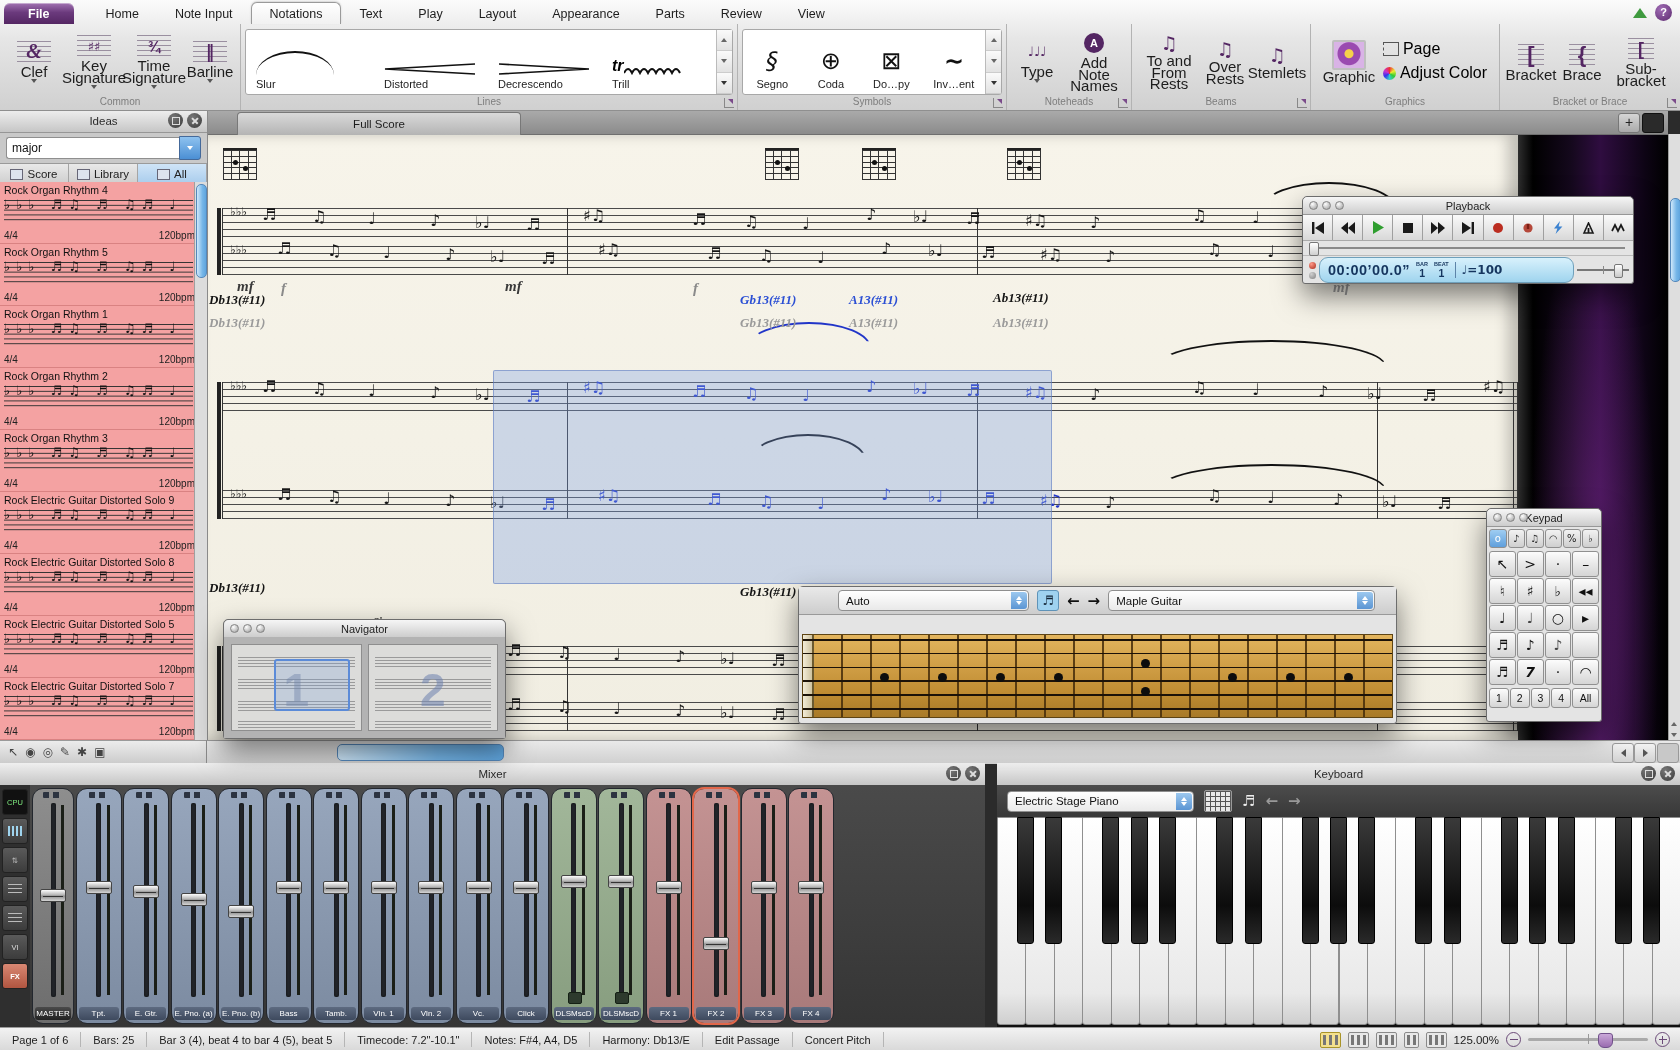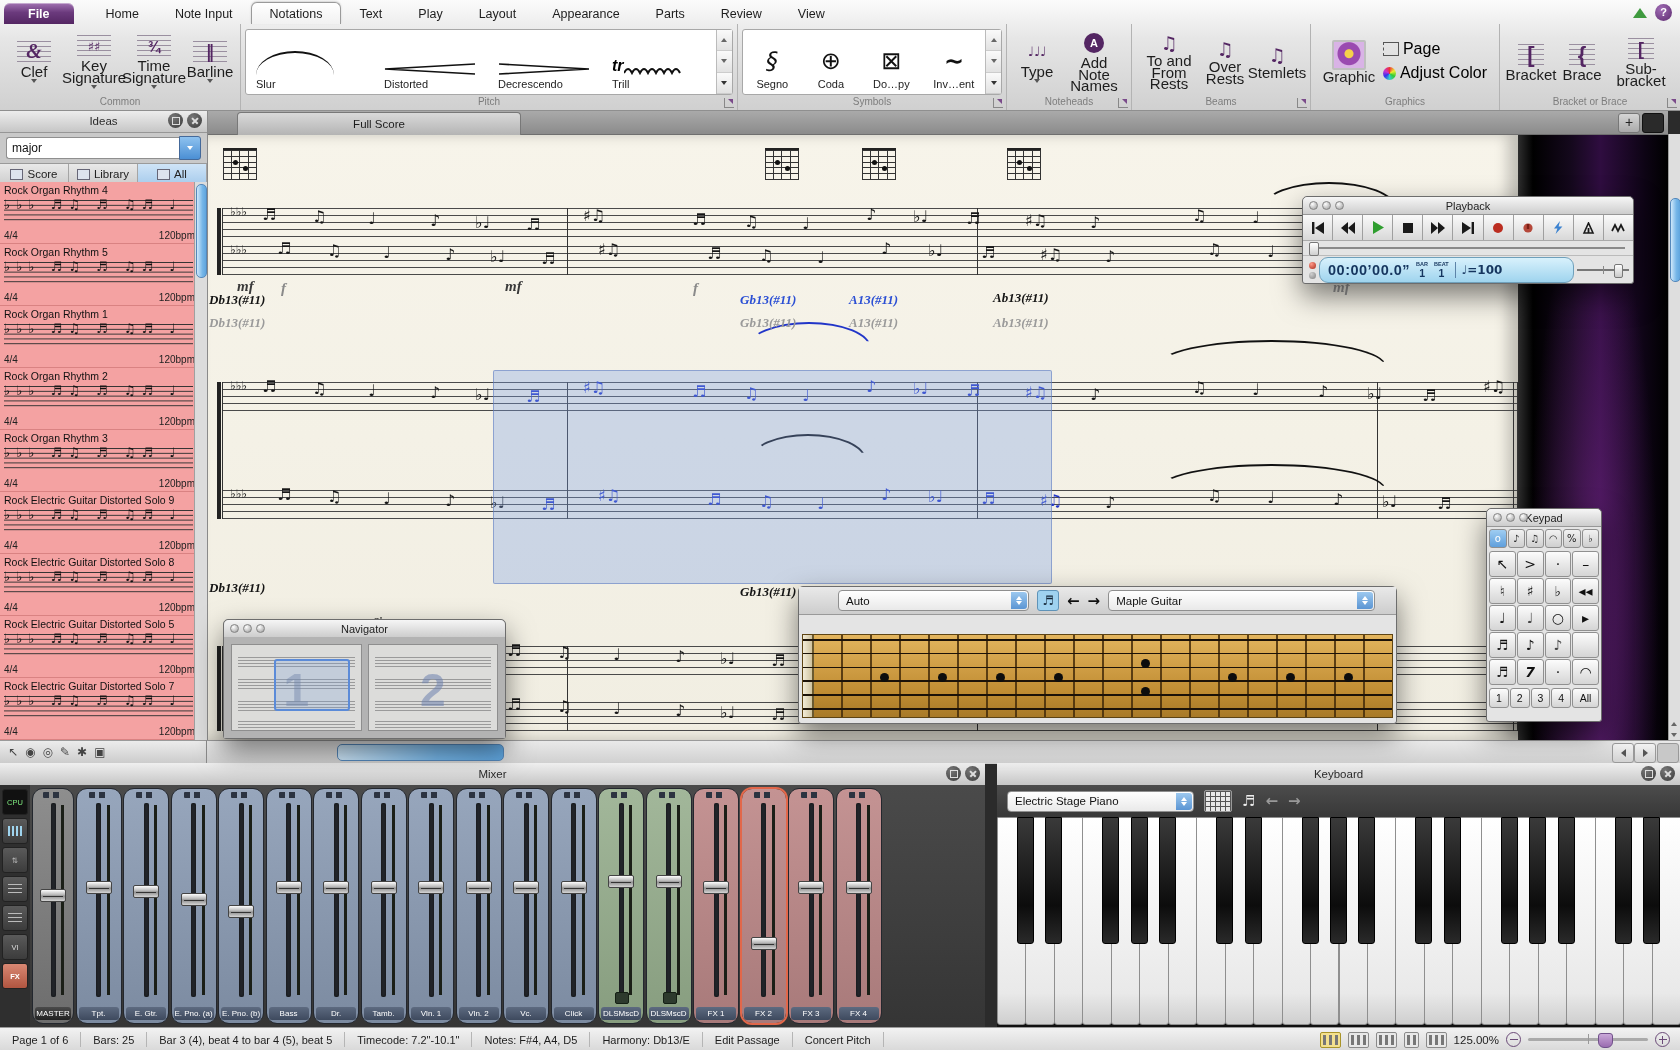--- a/index.html
+++ b/index.html
@@ -313,21 +313,21 @@
                 </div>
                 <div>
                   <span class="tri-dn"></span>
                 </div>
                 <div>
                   <span class="tri-dn" style="border-top-color:#333"></span>
                 </div>
               </div>
           </div>
         </div>
-        <div class="rgroup-label"><span>Pitch</span><span class="launcher"></span></div>
+        <div class="rgroup-label"><span>Lines</span><span class="launcher"></span></div>
       </div>
 
       <div class="rgroup" id="grp-symbols" style="width:268px">
         <div class="rgroup-items" style="align-items:flex-start;">
           <div class="gallery" style="flex:1;">
             <div class="gcell" style="flex:1">
               <span class="symglyph mus" style="transform:skewX(-12deg);">§</span>
               <div class="glabel">Segno</div>
             </div>
             <div class="gcell" style="flex:1">
@@ -1099,28 +1099,20 @@
             <div class="fader" style="top: 92px;"></div>
 
             <div class="strip-label">Bass</div>
           </div>
           <div class="strip blue">
             <div class="topdots"></div>
             <div class="slot"></div>
             <div class="meter"></div>
             <div class="fader" style="top: 92px;"></div>
 
-            <div class="strip-label">Dr.</div>
-          </div>
-          <div class="strip blue">
-            <div class="topdots"></div>
-            <div class="slot"></div>
-            <div class="meter"></div>
-            <div class="fader" style="top: 92px;"></div>
-
             <div class="strip-label">Tamb.</div>
           </div>
           <div class="strip blue">
             <div class="topdots"></div>
             <div class="slot"></div>
             <div class="meter"></div>
             <div class="fader" style="top: 92px;"></div>
 
             <div class="strip-label">Vln. 1</div>
           </div>

